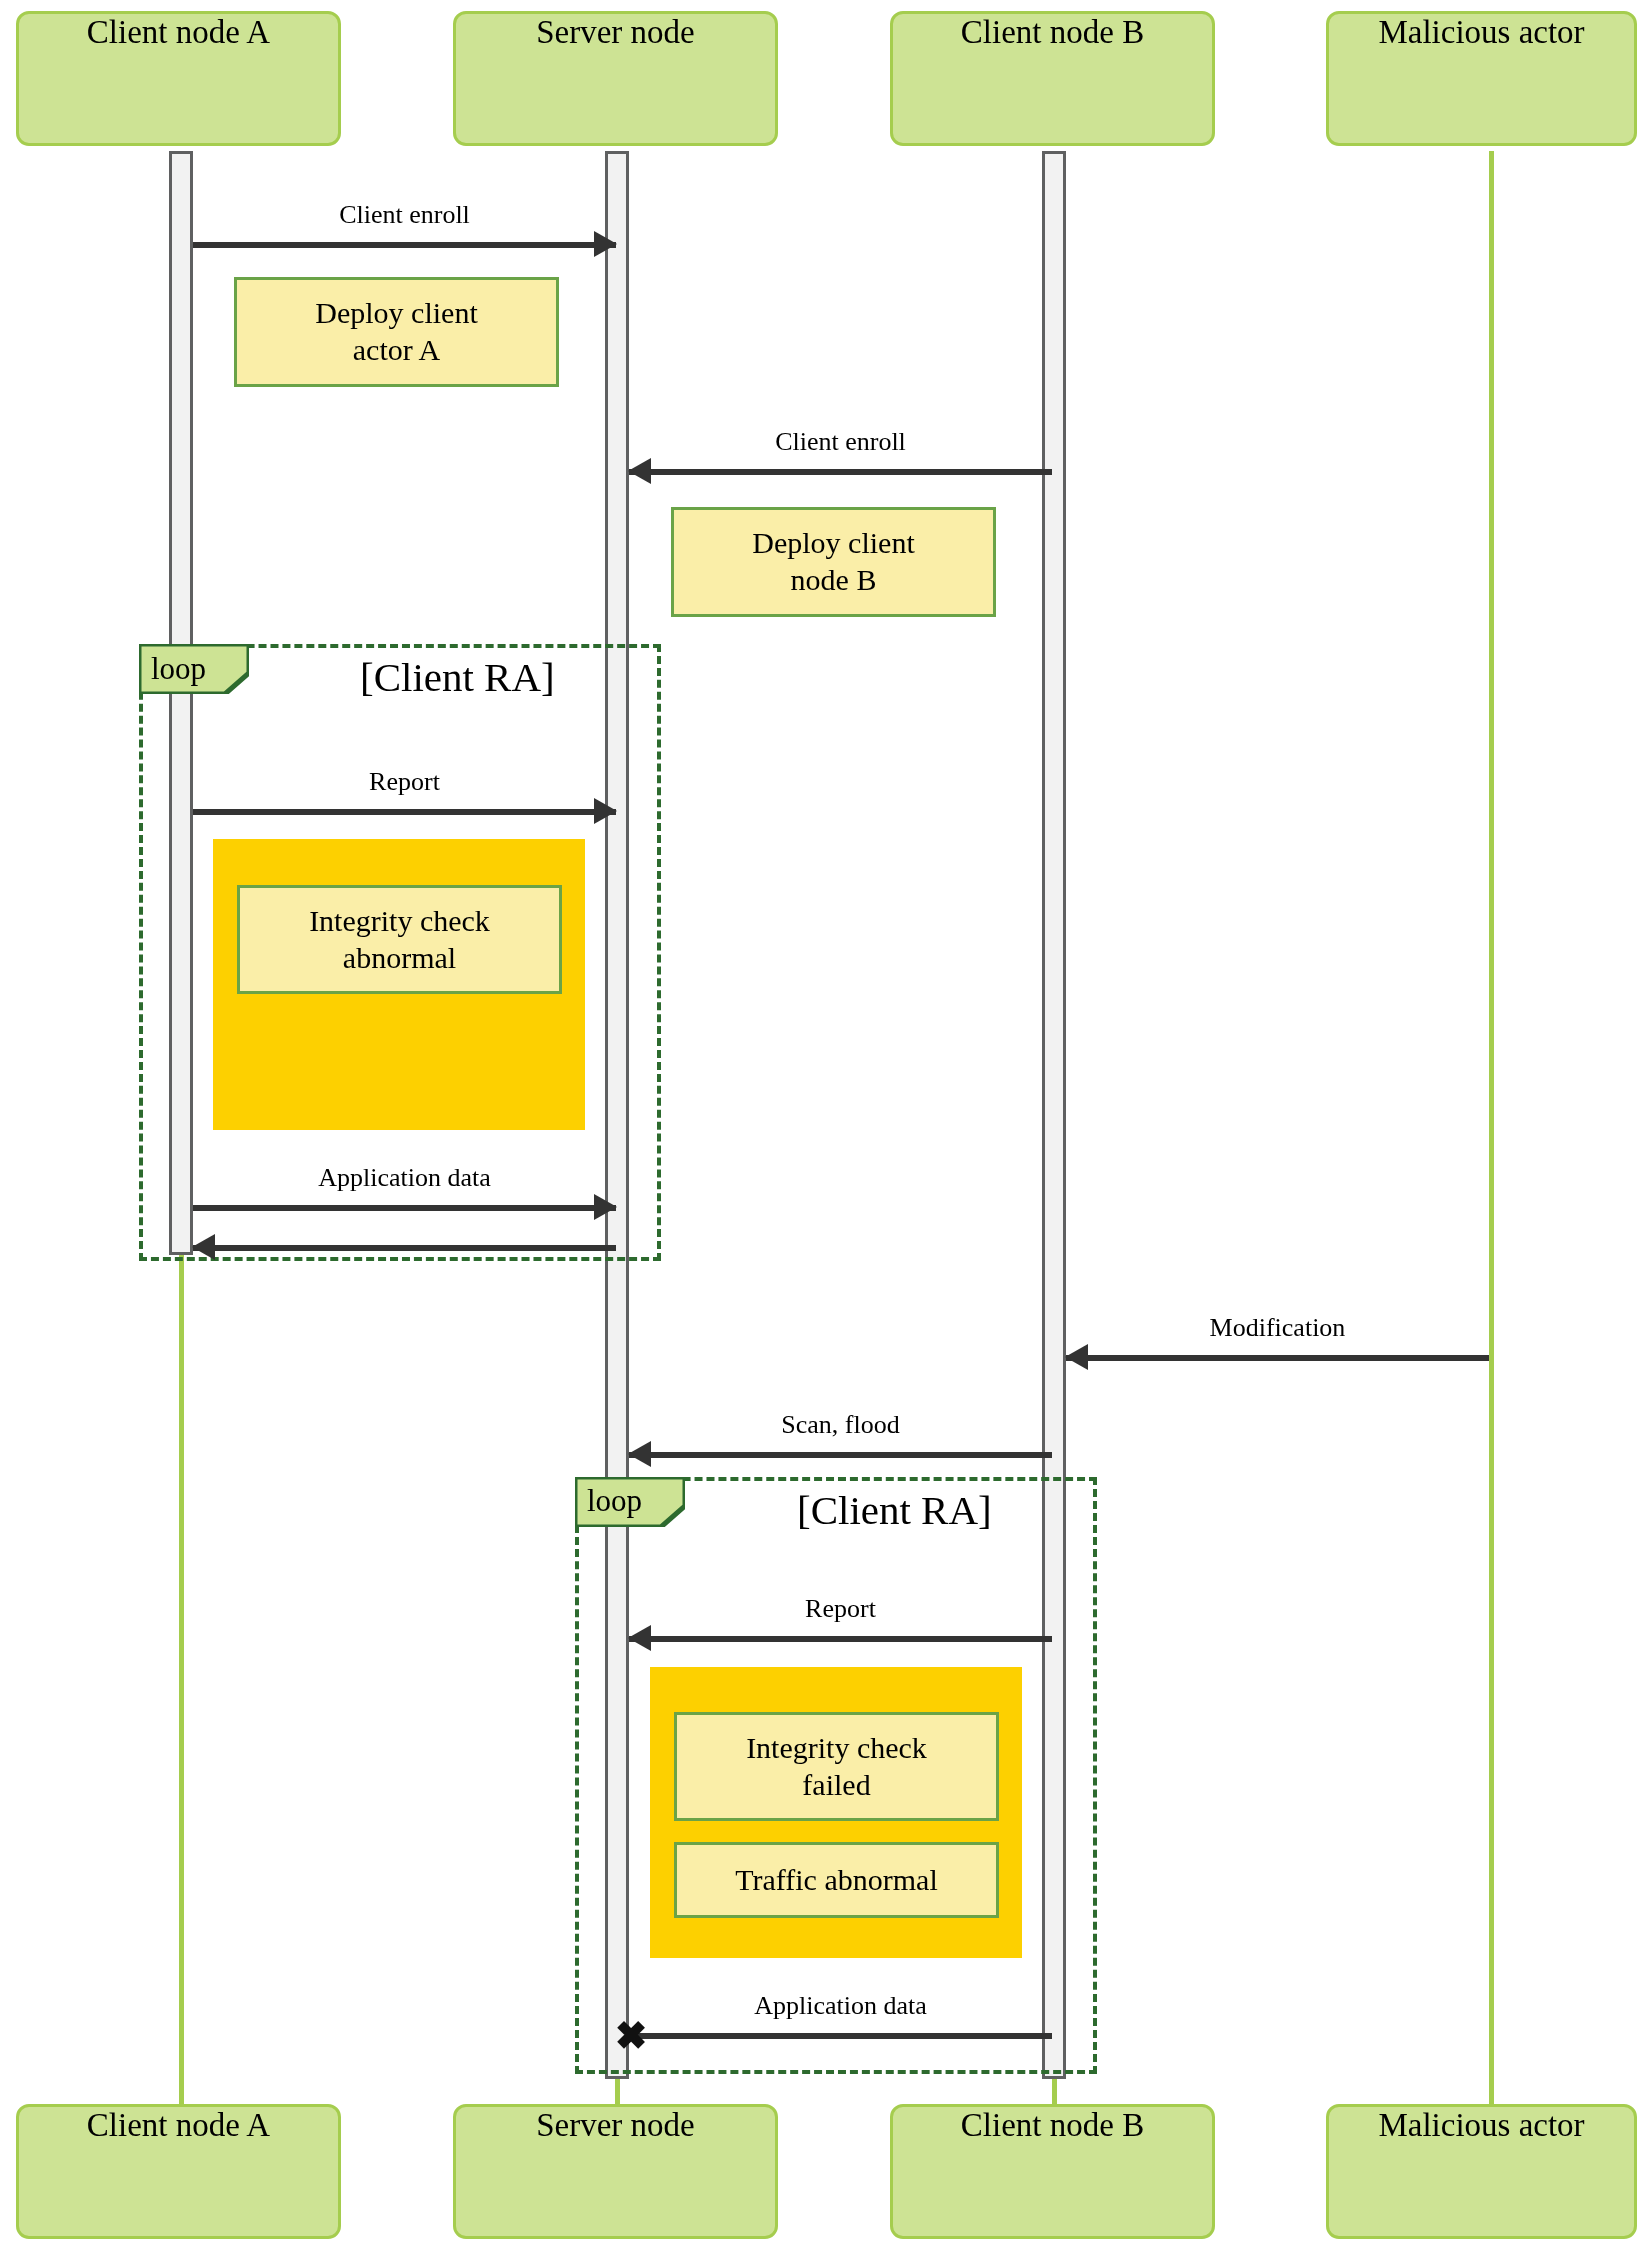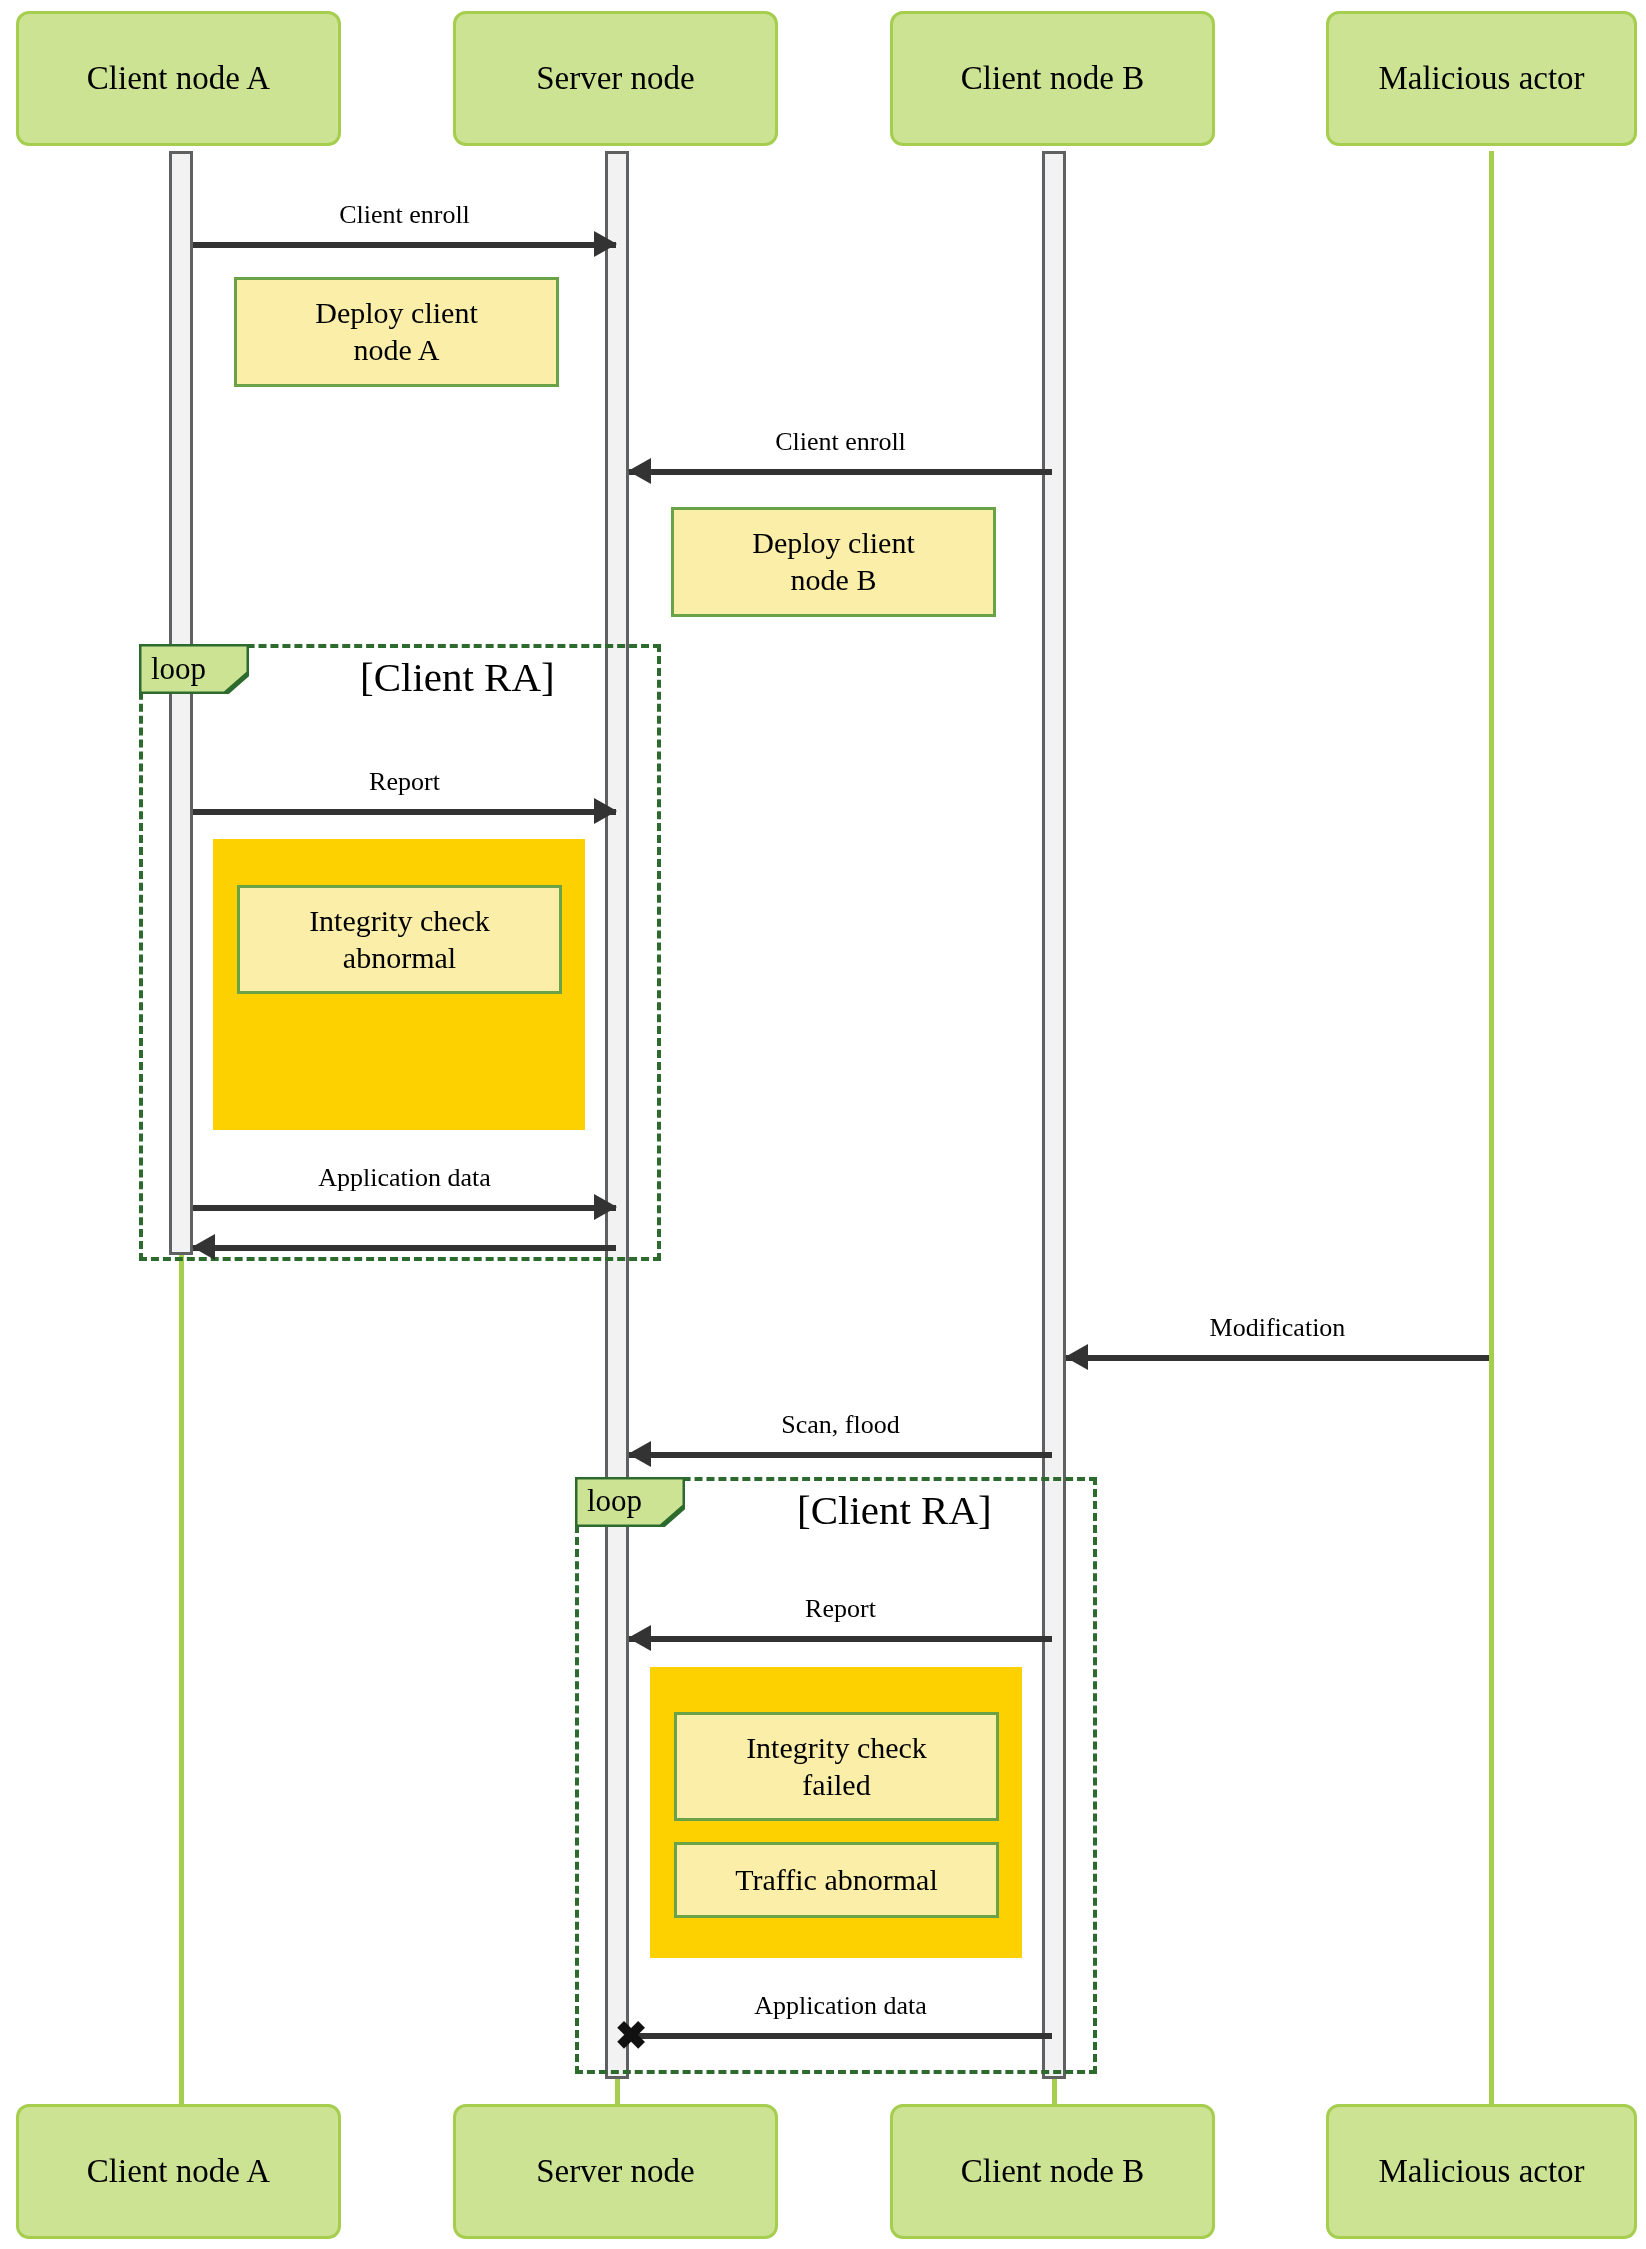--- a/index.html
+++ b/index.html
@@ -15,21 +15,20 @@
   }
 
   
   .participant{
     position:absolute;
     box-sizing:border-box;
     background:#cde394;
     border:3.5px solid #a5cd4e;
     border-radius:13px;
     display:flex;
-    align-items:center;
     justify-content:center;
     color:#000000;
     font-size:33px;
     line-height:1.1;
     white-space:nowrap;
   }
 
   
   .lifeline{
     position:absolute;
@@ -155,21 +154,21 @@
 
   <div class="msg right" style="left:193px; top:242px; width:423px;">
     <div class="line" style="width:423px;"></div>
     <div class="head"></div>
     <div class="label">Client enroll</div>
   </div>
 
   <div class="note" style="left:234px; top:277px; width:325px; height:110px;">
     <div>
       <div>Deploy client</div>
-      <div>node A</div>
+      <div>actor A</div>
     </div>
   </div>
 
   <div class="msg left" style="left:629px; top:469px; width:423px;">
     <div class="line" style="width:423px;"></div>
     <div class="head"></div>
     <div class="label">Client enroll</div>
   </div>
 
   <div class="note" style="left:671px; top:507px; width:325px; height:110px;">

